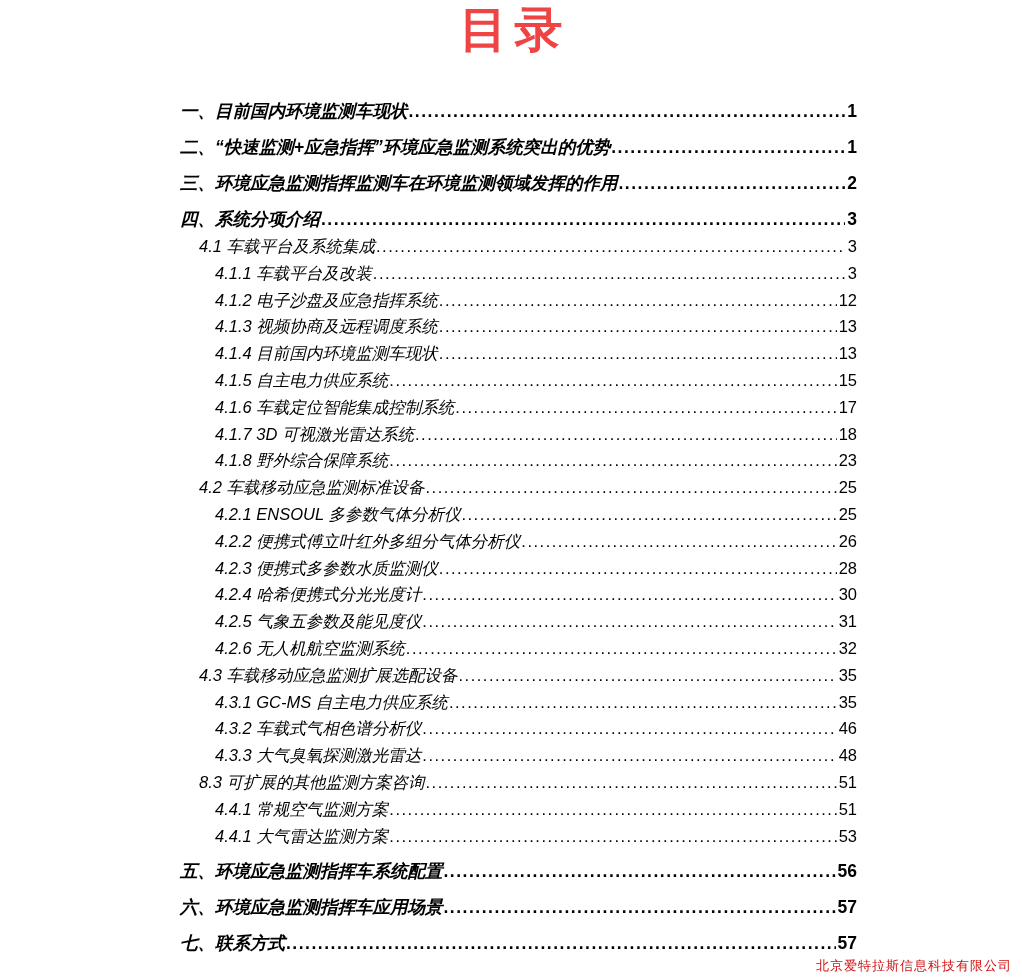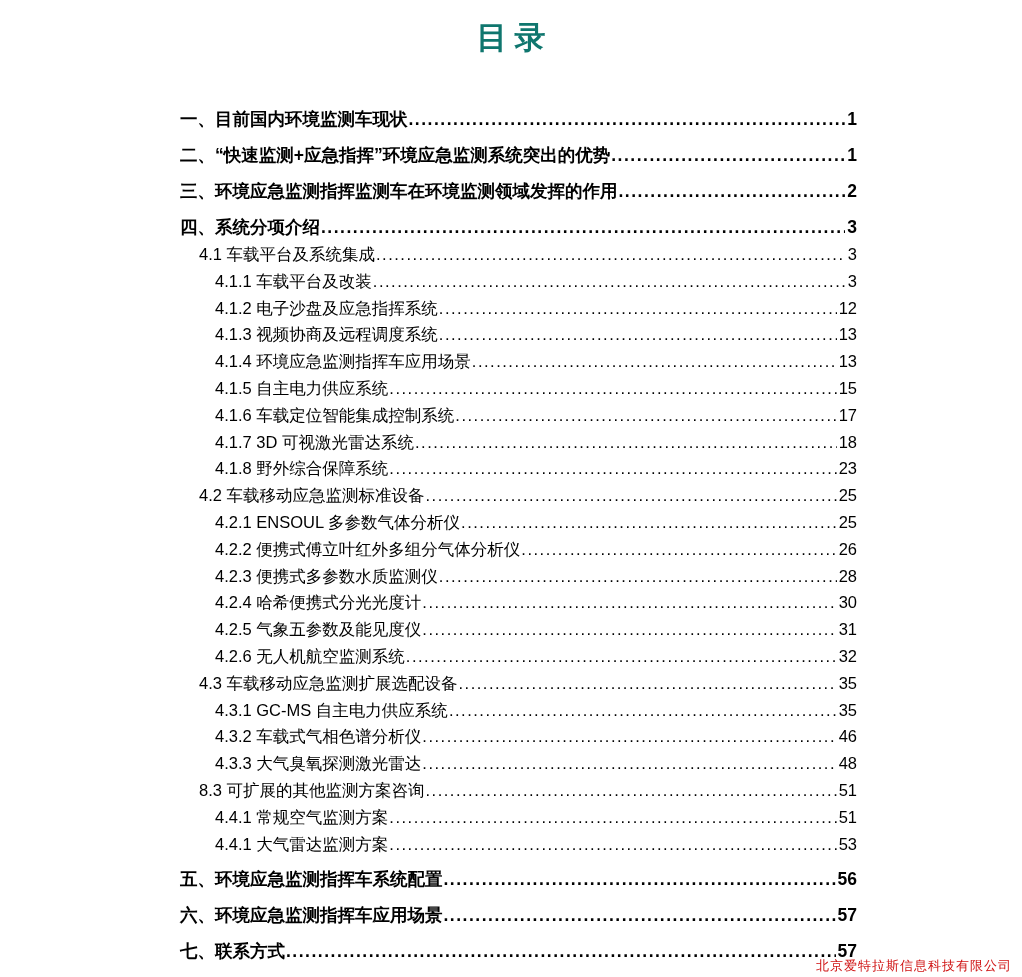--- a/index.html
+++ b/index.html
@@ -13,29 +13,29 @@
     color: #000000;
   }
   .page {
     position: relative;
     width: 1022px;
     height: 977px;
     padding-top: 6px;
     box-sizing: border-box;
   }
   .doc-title {
-    margin: 8px;
+    margin: 0;
     text-align: center;
     font-family: "DejaVu Serif", "Liberation Serif", serif;
     font-weight: 700;
-    font-size: 31px;
+    font-size: 48px;
     line-height: 46px;
     letter-spacing: 7px;
     padding-left: 7px; 
-    color: #0f766e;
+    color: #ef4444;
   }
   .toc {
     margin: 46px 165px 0 180px; 
     width: 677px;
   }
   .toc-row {
     display: flex;
     align-items: baseline;
     height: 26.8px;
     font-size: 16.5px;
@@ -43,21 +43,21 @@
     white-space: nowrap;
   }
   .toc-row.level-1 {
     height: 27px;
     margin-top: 9px;
     font-weight: 700;
     font-size: 17.5px;
   }
   .toc-row.level-2 { padding-left: 19px; text-align: center; }
   .toc-row.level-3 { padding-left: 35px; justify-content: space-between; }
-  .toc-label { flex: 0 0 auto; }
+  .toc-label { flex: 0 0 auto; font-style: italic; }
   .toc-dots {
     flex: 1 1 auto;
     overflow: hidden;
     white-space: nowrap;
     margin: 0 2px 0 1px;
     min-width: 10px;
   }
   .toc-dots::after {
     content: "....................................................................................................................................................................................................................";
     letter-spacing: 1.5px;
@@ -123,21 +123,21 @@
     <span class="toc-page">12</span>
   </div>
 
   <div class="toc-row level-3">
     <span class="toc-label">4.1.3 视频协商及远程调度系统</span>
     <span class="toc-dots"></span>
     <span class="toc-page">13</span>
   </div>
 
   <div class="toc-row level-3">
-    <span class="toc-label">4.1.4 环境应急监测指挥车应用场景</span>
+    <span class="toc-label">4.1.4 目前国内环境监测车现状</span>
     <span class="toc-dots"></span>
     <span class="toc-page">13</span>
   </div>
 
   <div class="toc-row level-3">
     <span class="toc-label">4.1.5 自主电力供应系统</span>
     <span class="toc-dots"></span>
     <span class="toc-page">15</span>
   </div>
 

